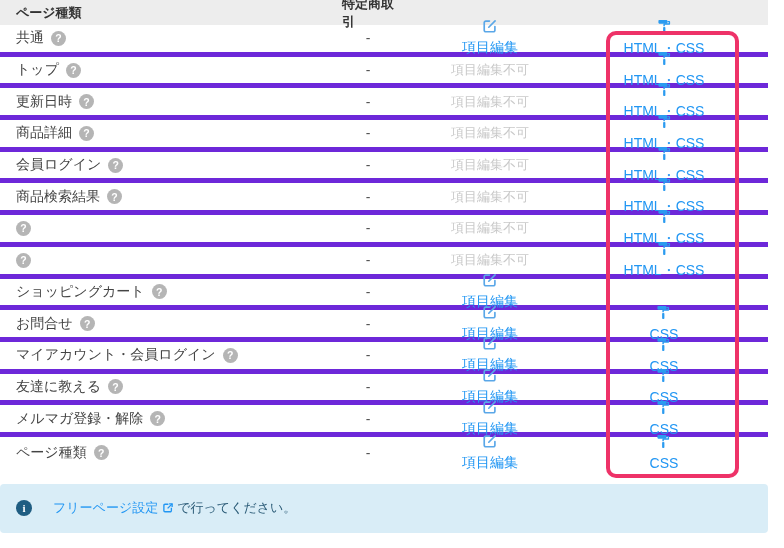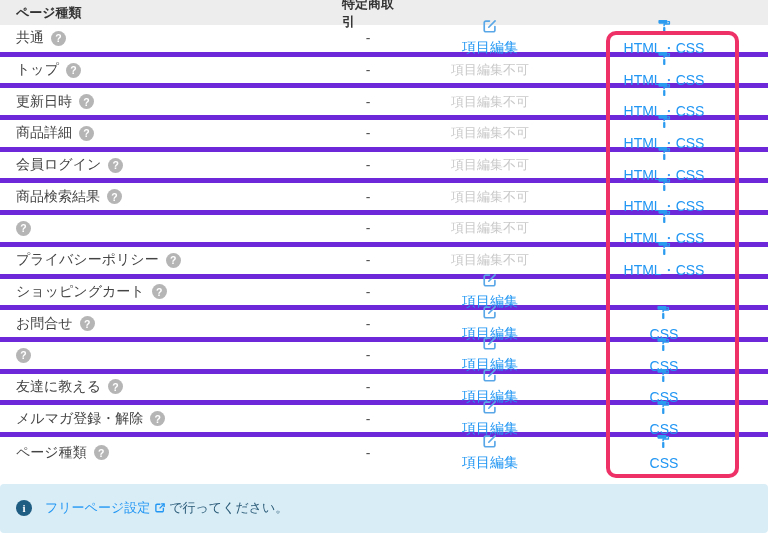--- a/index.html
+++ b/index.html
@@ -35,21 +35,21 @@
                    border:4px solid var(--pink,#ee3268); border-radius:10px;
                    pointer-events:none; }
 
   .info-bar { display:flex; align-items:center; width:768px; height:49px; margin-top:15px;
               background:var(--info-bg,#d9edf7); border-radius:4px; padding-left:16px;
               font-size:13px; color:#2b5b77; }
   .info-icon { width:16px; height:16px; border-radius:50%; background:#1f5d82; color:#fff;
                font-size:11px; font-weight:bold; display:inline-flex; align-items:center;
                justify-content:center; margin-right:11px; flex:0 0 auto;
                font-family:"Liberation Serif","DejaVu Serif",serif; }
-  .info-bar a { color:var(--link,#2196f3); text-decoration:none; cursor:pointer; margin-left:2px; }
+  .info-bar a { color:var(--link,#2196f3); text-decoration:none; cursor:pointer; margin-left:10px; }
   .ext-icon { display:inline-flex; margin:0 3px 0 4px; }
 </style>
 </head>
 <body>
 
 <div class="page">
 
   <div class="table">
     <div class="thead">
       <div class="c1">ページ種類</div>
@@ -233,21 +233,20 @@
           <rect x="6.3" y="9.6" width="2.8" height="7.4" rx="1"></rect>
         </svg>
         <span>HTML・CSS</span>
       </a>
 
     </div>
   </div>
 
   <div class="row">
     <div class="c1">
-      <span class="pname">プライバシーポリシー</span>
       <span class="help">?</span>
     </div>
     <div class="c2">
       <span class="dash">-</span>
     </div>
     <div class="c3">
 
       <span class="disabled-txt">項目編集不可</span>
     </div>
     <div class="c4">
@@ -309,20 +308,21 @@
           <rect x="6.3" y="9.6" width="2.8" height="7.4" rx="1"></rect>
         </svg>
         <span>CSS</span>
       </a>
 
     </div>
   </div>
 
   <div class="row">
     <div class="c1">
+      <span class="pname">マイアカウント・会員ログイン</span>
       <span class="help">?</span>
     </div>
     <div class="c2">
       <span class="dash">-</span>
     </div>
     <div class="c3">
       <a class="cell-link">
         <svg width="14" height="14" viewBox="0 0 16 16" fill="none" stroke="#5aa7e8" stroke-width="1.9" stroke-linecap="round">
           <path d="M13.6 8.6v4.2a1.8 1.8 0 0 1-1.8 1.8H3.2a1.8 1.8 0 0 1-1.8-1.8V4.2a1.8 1.8 0 0 1 1.8-1.8h4.2"></path>
           <path d="M6.6 9.4l7.2-7.2"></path>

